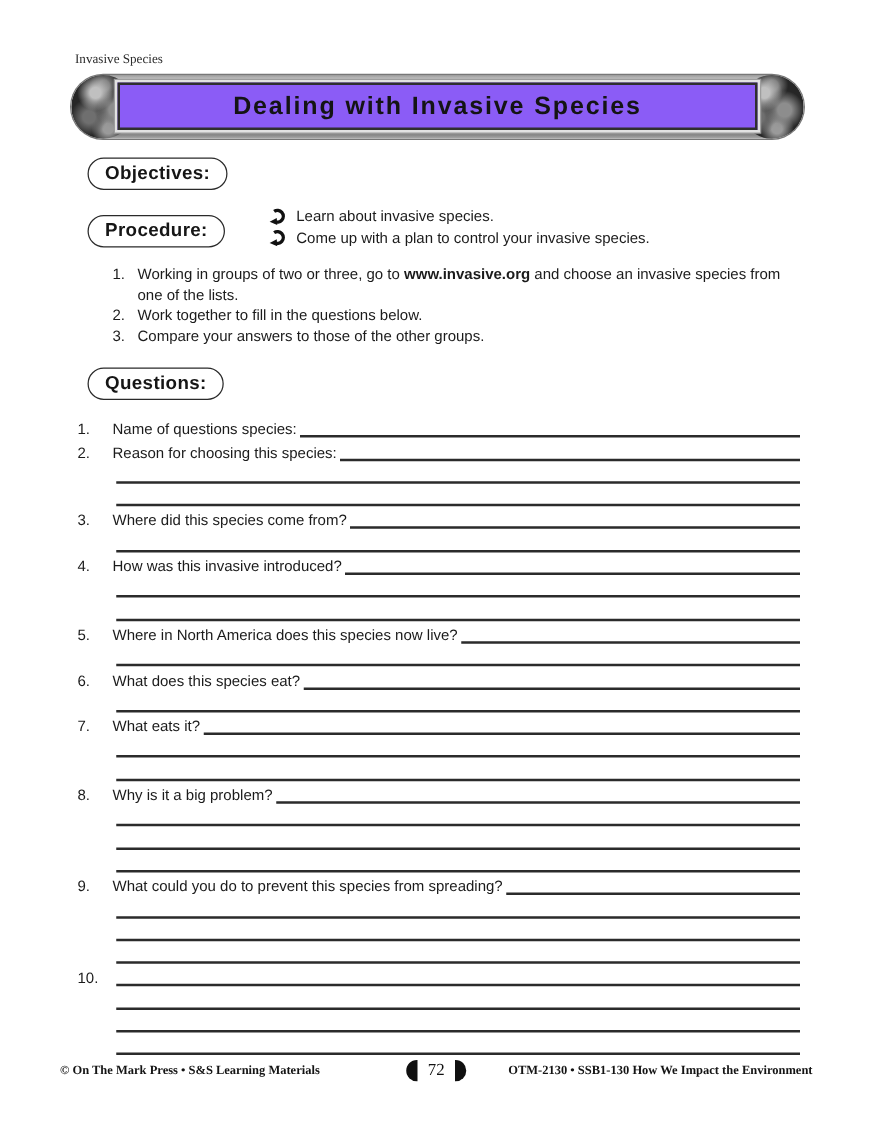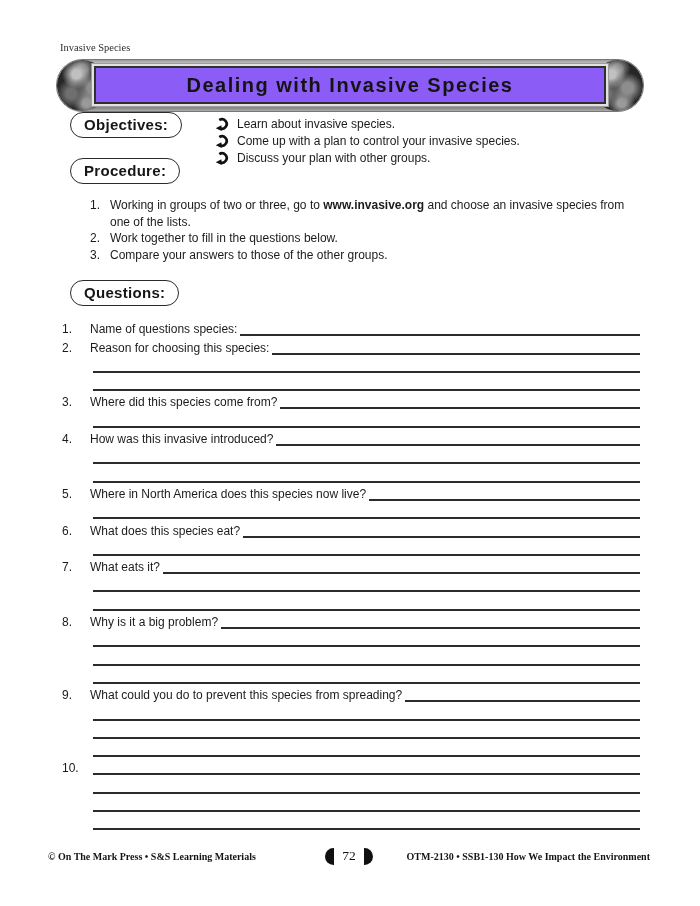--- a/index.html
+++ b/index.html
@@ -42,21 +42,21 @@
   .title{font-size:20px;font-weight:bold;letter-spacing:1.5px;color:#141414;white-space:nowrap;}
 
   
   .oval{
     display:inline-block;border:1.7px solid #2a2a2a;border-radius:14px;
     padding:3px 13px 4px 13px;font-size:15px;font-weight:bold;letter-spacing:.3px;
     background:#fff;color:#161616;white-space:nowrap;
   }
 
   
-  .intro-row{display:flex;margin-top:1px;padding-left:10px;}
+  .intro-row{display:flex;margin-top:15px;padding-left:10px;align-items:flex-end;}
   .ovals-col{width:145px;flex:0 0 145px;}
   .oval-2{margin-top:20px;}
   .bullets-col{flex:1;padding-top:3px;}
   .bullet-row{display:flex;align-items:center;height:17px;}
   .bullet-icon{width:14px;height:14px;flex:0 0 14px;margin-right:8px;display:inline-flex;}
   .bullet-icon svg{width:14px;height:14px;}
   .bullet-text{font-size:12px;white-space:nowrap;}
 
   
   .steps{margin-top:13px;padding-left:30px;}
@@ -122,29 +122,20 @@
   <div class="bullet-row">
     <span class="bullet-icon">
       <svg viewBox="0 0 14 14">
         <path d="M4.3 3.1 A4.7 4.7 0 1 1 4.3 10.9" fill="none" stroke="#111" stroke-width="2.7"></path>
         <path d="M6.4 8.3 L0.7 11.3 L6.8 13.9 Z" fill="#111"></path>
       </svg>
     </span>
     <span class="bullet-text">Come up with a plan to control your invasive species.</span>
   </div>
 
-  <div class="bullet-row">
-    <span class="bullet-icon">
-      <svg viewBox="0 0 14 14">
-        <path d="M4.3 3.1 A4.7 4.7 0 1 1 4.3 10.9" fill="none" stroke="#111" stroke-width="2.7"></path>
-        <path d="M6.4 8.3 L0.7 11.3 L6.8 13.9 Z" fill="#111"></path>
-      </svg>
-    </span>
-    <span class="bullet-text">Discuss your plan with other groups.</span>
-  </div>
 </div>
   </div>
 
   <div class="steps" id="procedure-list">
   <div class="step-row">
     <span class="step-num">1.</span>
     <span class="step-text"><span>Working in groups of two or three, go to </span><b>www.invasive.org</b><span> and choose an invasive species from one of the lists.</span></span>
   </div>
 
   <div class="step-row">

